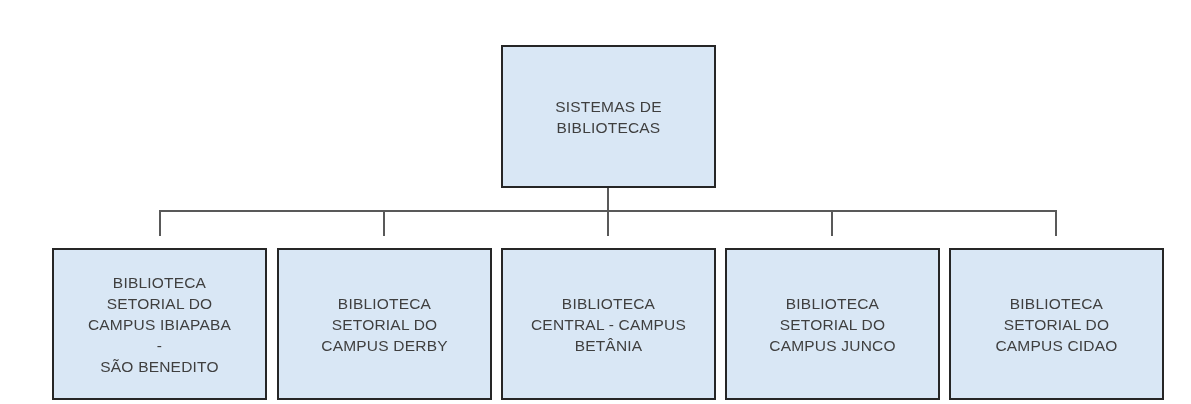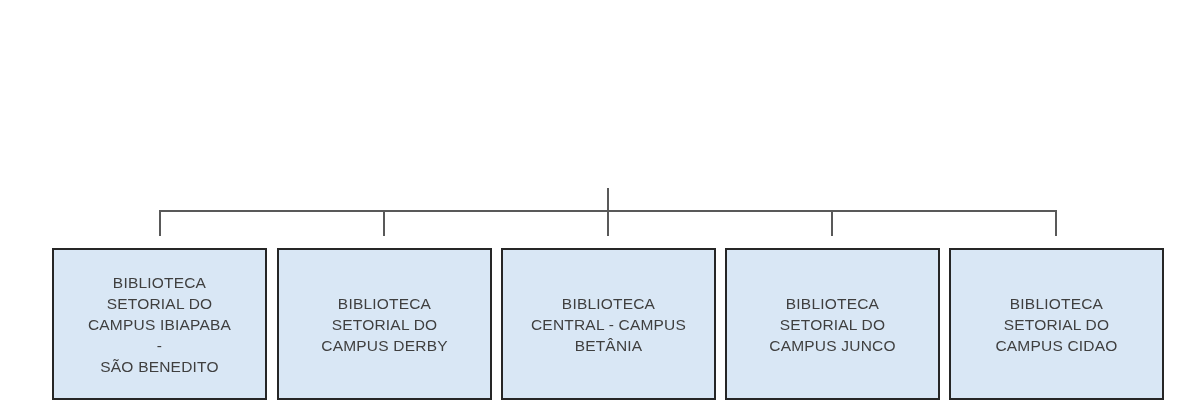--- a/index.html
+++ b/index.html
@@ -63,20 +63,24 @@
 <div class="canvas">
 
   <div class="connector vline stem"></div>
   <div class="connector hline rail"></div>
   <div class="connector vline stub stub-1"></div>
   <div class="connector vline stub stub-2"></div>
   <div class="connector vline stub stub-3"></div>
   <div class="connector vline stub stub-4"></div>
   <div class="connector vline stub stub-5"></div>
 
+  <div class="node root">
+    <div class="label">SISTEMAS DE
+BIBLIOTECAS</div>
+  </div>
 
   <div class="node child c1">
     <div class="label">BIBLIOTECA
 SETORIAL DO
 CAMPUS IBIAPABA
 -
 SÃO BENEDITO</div>
   </div>
 
   <div class="node child c2">

